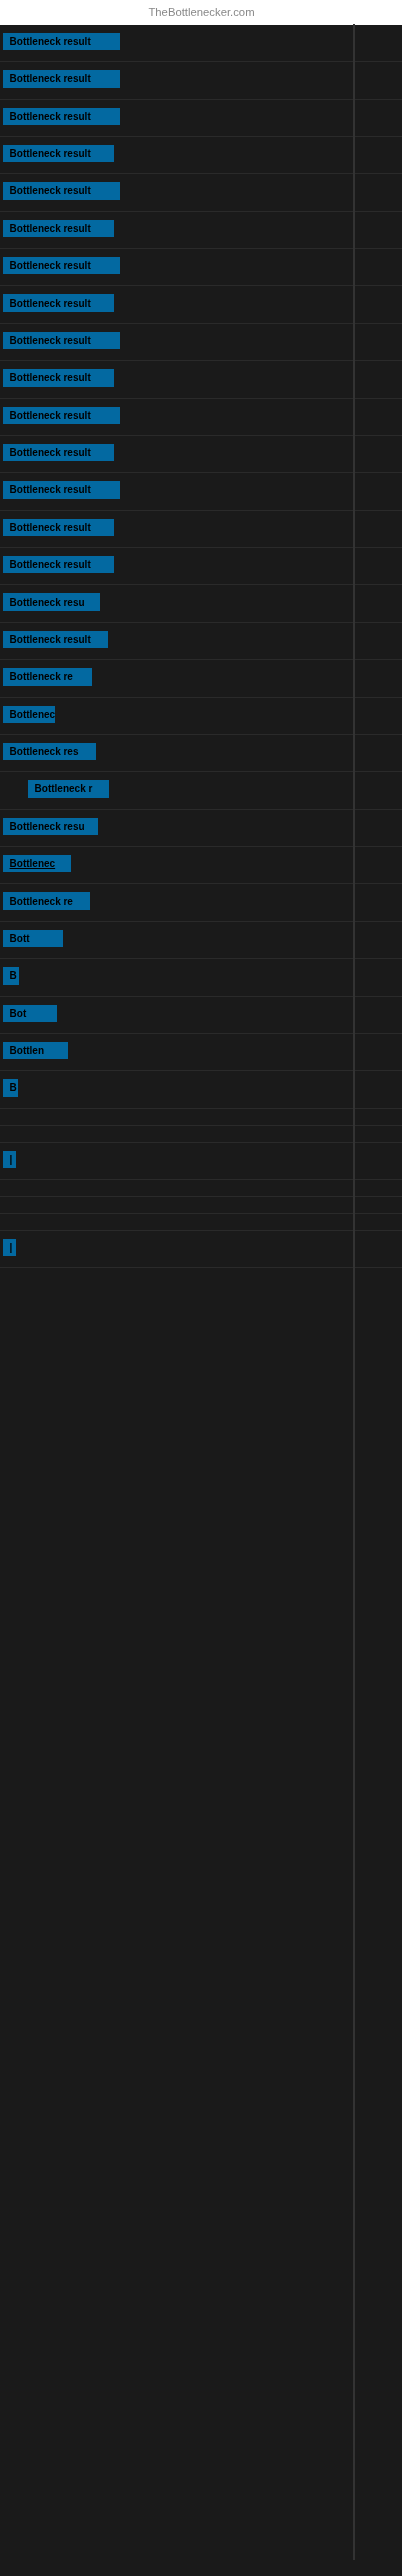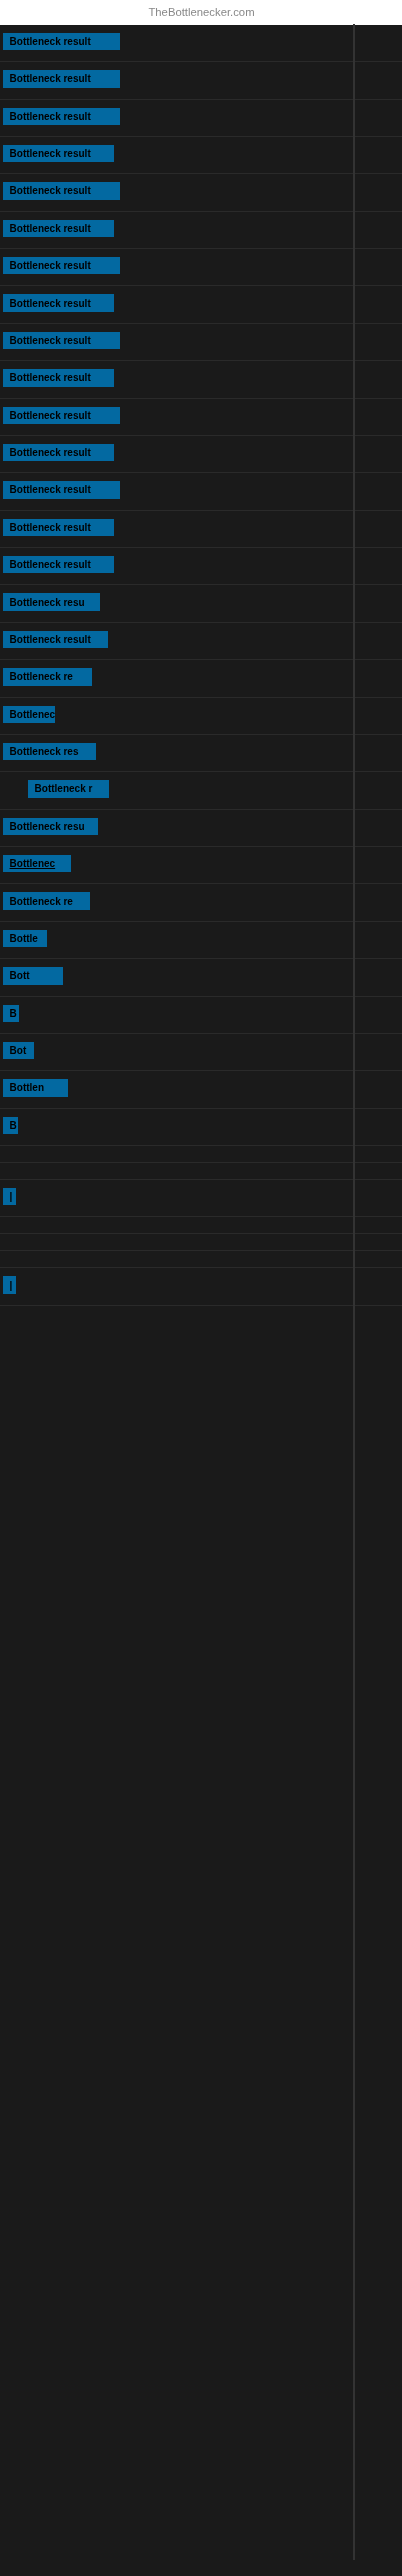--- a/index.html
+++ b/index.html
@@ -75,24 +75,23 @@
     <div class="row"><div class="bottleneck-bar" style="width: 111px;">Bottleneck result</div></div>
     <div class="row"><div class="bottleneck-bar" style="width: 97px;">Bottleneck resu</div></div>
     <div class="row"><div class="bottleneck-bar" style="width: 105px;">Bottleneck result</div></div>
     <div class="row"><div class="bottleneck-bar" style="width: 89px;">Bottleneck re</div></div>
     <div class="row"><div class="bottleneck-bar" style="width: 52px;">Bottleneck</div></div>
     <div class="row"><div class="bottleneck-bar" style="width: 93px;">Bottleneck res</div></div>
     <div class="row"><div class="bottleneck-bar" style="width: 81px; margin-left: 25px;">Bottleneck r</div></div>
     <div class="row"><div class="bottleneck-bar" style="width: 95px;">Bottleneck resu</div></div>
     <div class="row"><div class="bottleneck-bar" style="width: 68px; text-decoration: underline;">Bottlenec</div></div>
     <div class="row"><div class="bottleneck-bar" style="width: 87px;">Bottleneck re</div></div>
-    <div class="row"><div class="bottleneck-bar" style="width: 44px;">Bottle</div></div>
     <div class="row"><div class="bottleneck-bar" style="width: 60px;">Bott</div></div>
     <div class="row"><div class="bottleneck-bar" style="width: 16px;">B</div></div>
-    <div class="row"><div class="bottleneck-bar" style="width: 31px;">Bot</div></div>
+    <div class="row"><div class="bottleneck-bar" style="width: 54px;">Bot</div></div>
     <div class="row"><div class="bottleneck-bar" style="width: 65px;">Bottlen</div></div>
     <div class="row"><div class="bottleneck-bar" style="width: 14.5px;">B</div></div>
     <div class="row"></div>
     <div class="row"></div>
     <div class="row"><div class="bottleneck-bar" style="width: 8px;">|</div></div>
     <div class="row"></div>
     <div class="row"></div>
     <div class="row"></div>
     <div class="row"><div class="bottleneck-bar" style="width: 8px;">|</div></div>
   </div>

